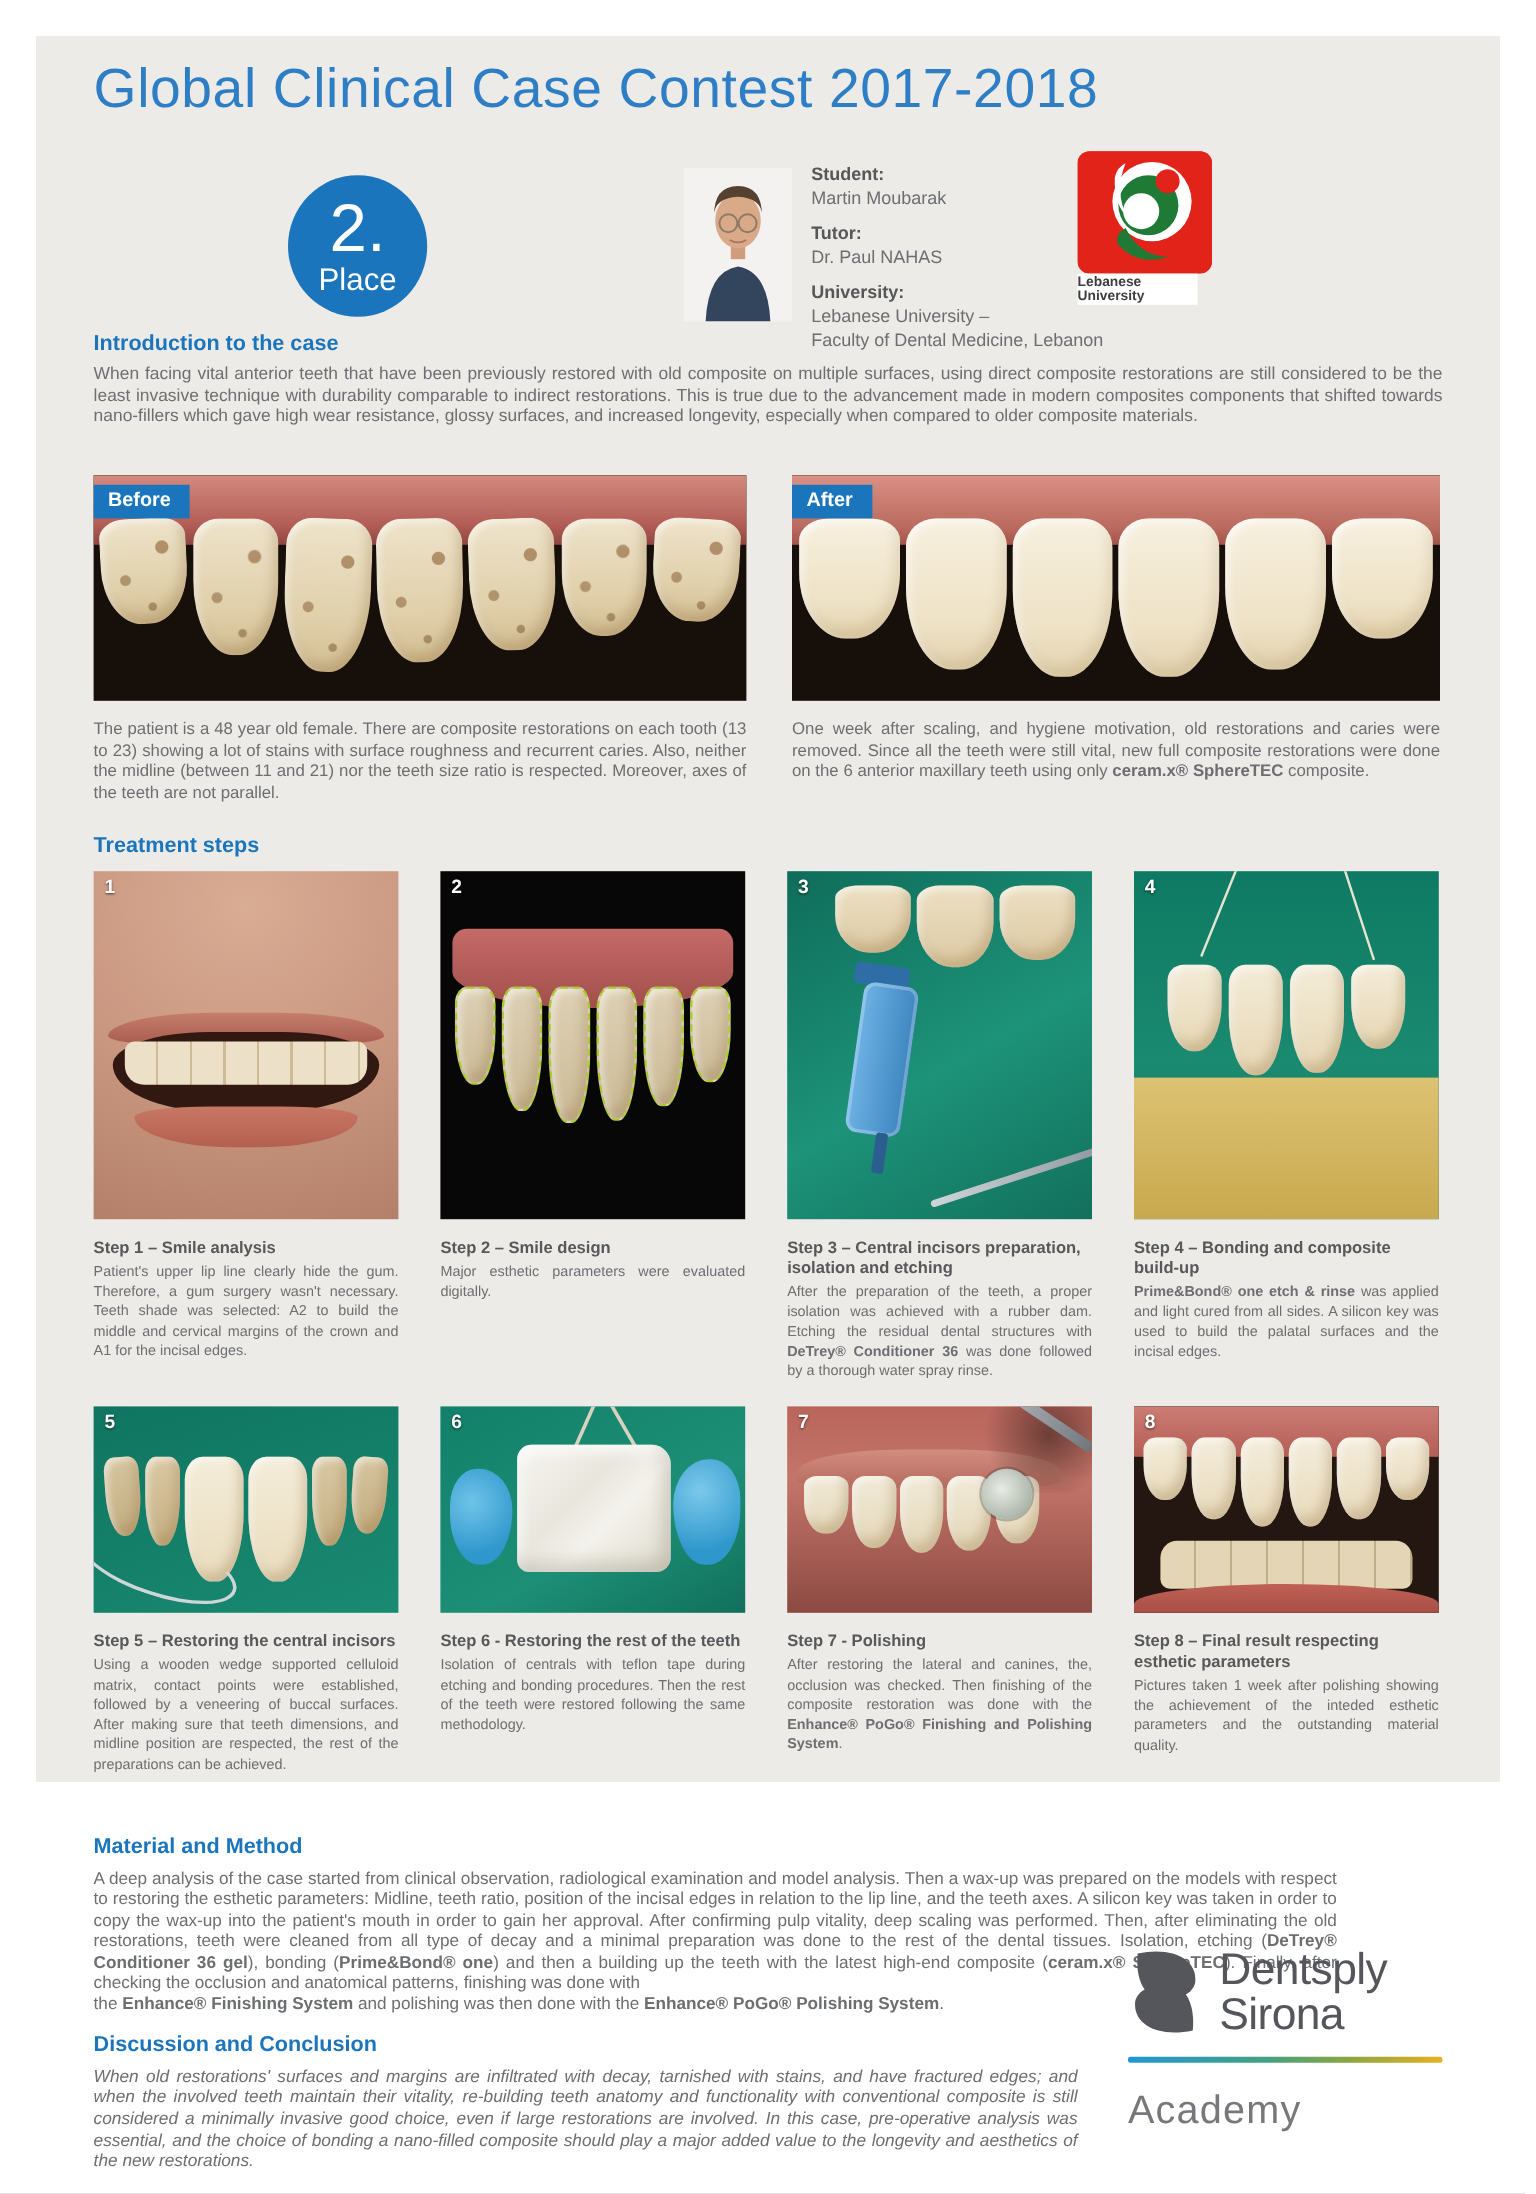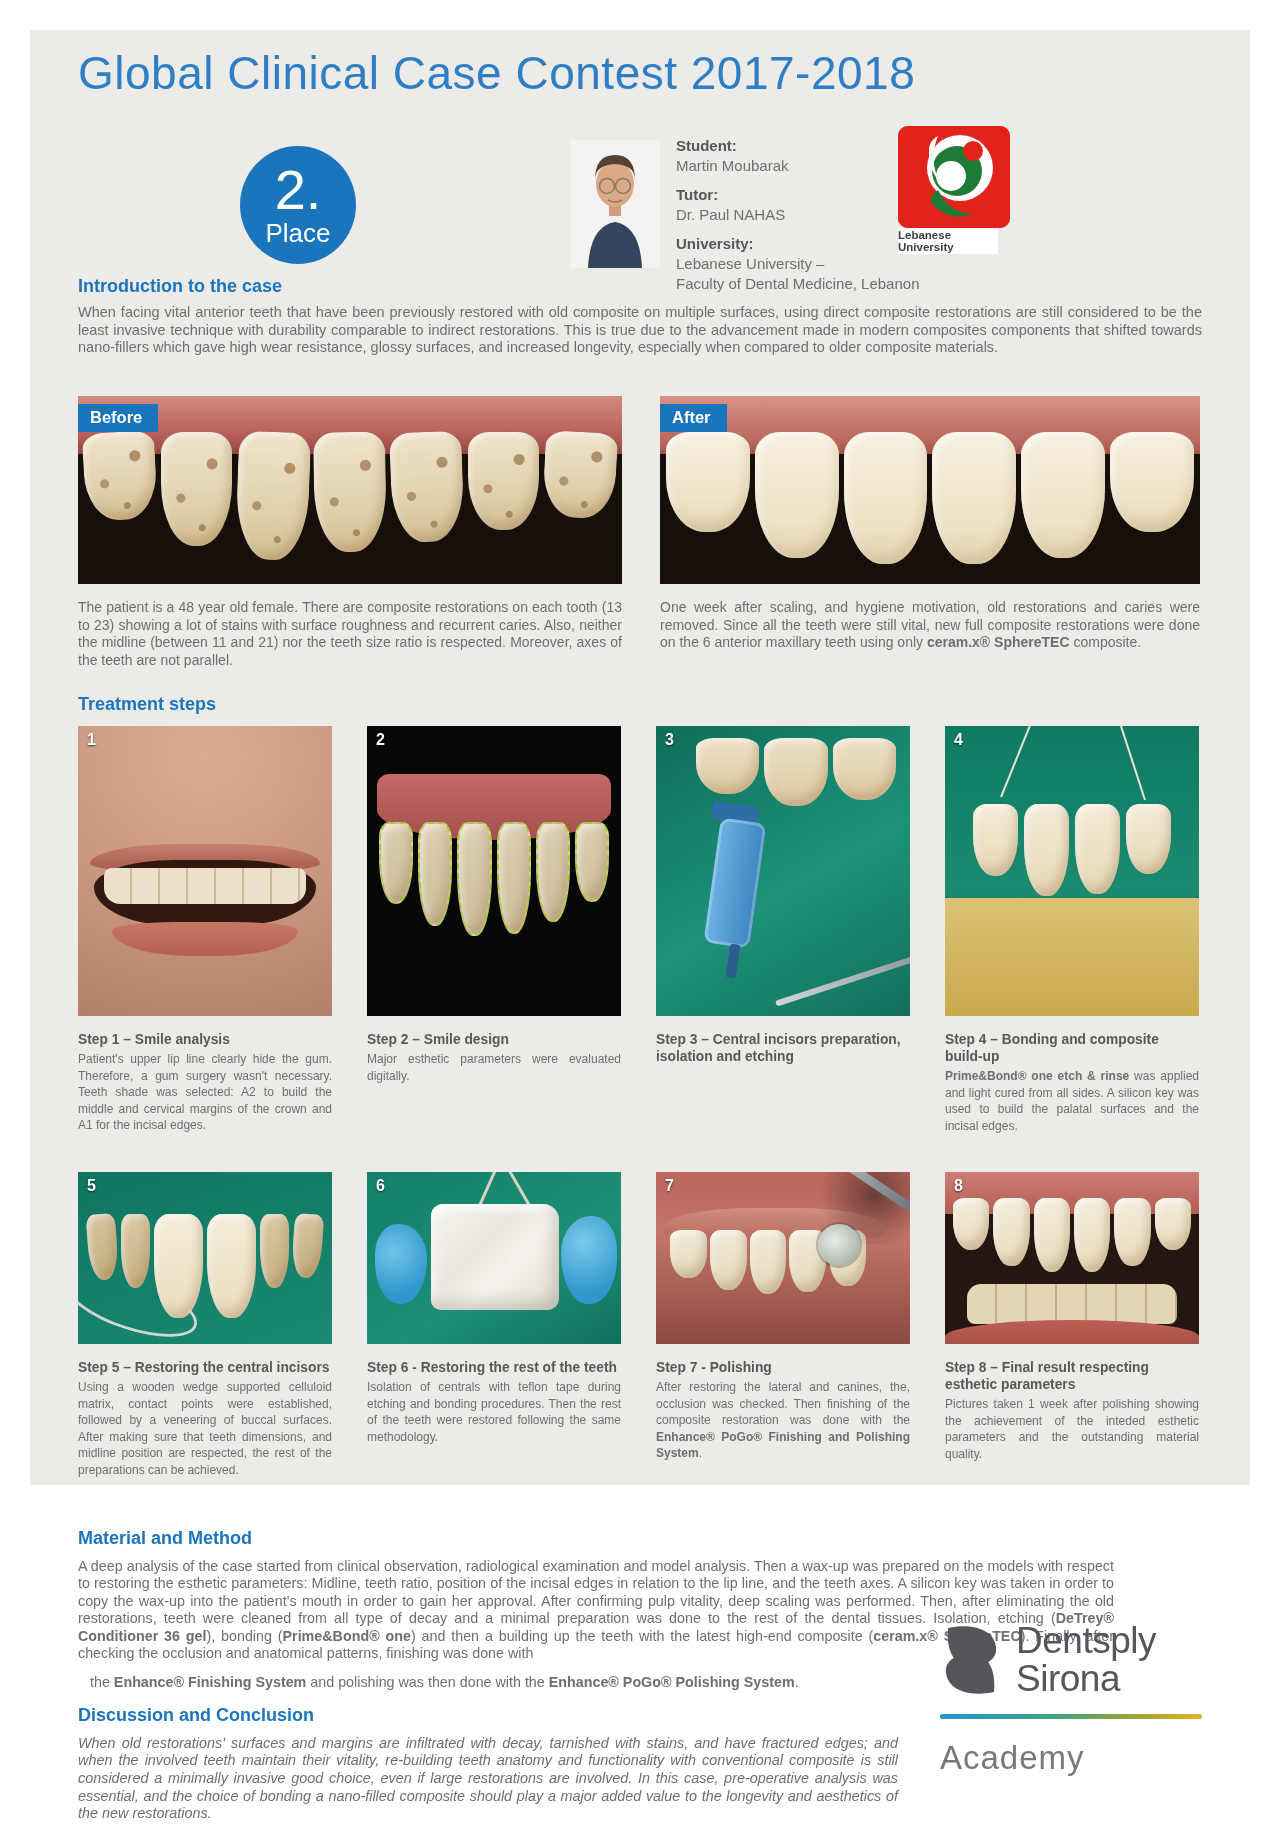--- a/index.html
+++ b/index.html
@@ -202,21 +202,21 @@
   .s8-low{position:absolute;left:22px;right:22px;top:112px;height:40px;
       background:repeating-linear-gradient(90deg,#e3d5b6 0 28px,#bfae8a 28px 30px);
       border-radius:14px 14px 8px 8px;}
   .s8-lip{position:absolute;left:0;right:0;bottom:0;height:24px;
       background:linear-gradient(180deg,#c06055,#a84f47);border-radius:50% 50% 0 0/70% 70% 0 0;}
 
   
   .bottom-content{position:absolute;left:78px;top:1528px;width:1124px;}
   .bh{font-size:18px;font-weight:bold;color:#1b75bc;margin:0 0 9px 0;}
   .mm-p1{width:1036px;font-size:14.3px;line-height:17.4px;margin:0;}
-  .mm-p2{width:712px;font-size:14.3px;line-height:17.4px;margin:12px;}
+  .mm-p2{width:712px;font-size:14.3px;line-height:17.4px;margin:0;}
   .disc-head{margin-top:13px;}
   .disc-p{width:820px;font-size:14.4px;line-height:17.6px;margin:0;font-style:italic;}
   .brand{position:absolute;left:940px;top:1622px;width:262px;}
   .brand-top{display:flex;gap:14px;align-items:flex-start;}
   .brand-name{font-size:37px;line-height:38px;color:#54565b;letter-spacing:-0.5px;}
   .brand-rule{margin-top:16px;height:5px;border-radius:2px;
       background:linear-gradient(90deg,#2196d3 0%,#45a27e 45%,#8aa53f 70%,#e8b021 100%);}
   .brand-academy{margin-top:20px;font-size:33px;font-weight:300;color:#77787b;letter-spacing:1px;}
 </style>
 </head>
@@ -346,20 +346,21 @@
         <b class="t"></b>
           <b class="t"></b>
           <b class="t"></b>
       </div>
       <div class="s3-syr-cap"></div>
       <div class="s3-syr"></div>
       <div class="s3-tip"></div>
       <div class="s3-probe"></div>
     </div>
     <div class="stitle">Step 3 – Central incisors preparation, isolation and etching</div>
+    <div class="stext body-text"><span>After the preparation of the teeth, a proper isolation was achieved with a rubber dam. Etching the residual dental structures with </span><span class="b">DeTrey® Conditioner 36</span><span> was done followed by a thorough water spray rinse.</span></div>
   </div>
 
   <div class="col row1 c4">
     <div class="photo ph-s4">
       <div class="num">4</div>
       <div class="s4-key"></div>
       <div class="s4-floss1"></div>
       <div class="s4-floss2"></div>
       <div class="s4-teeth">
         <b class="t"></b>

